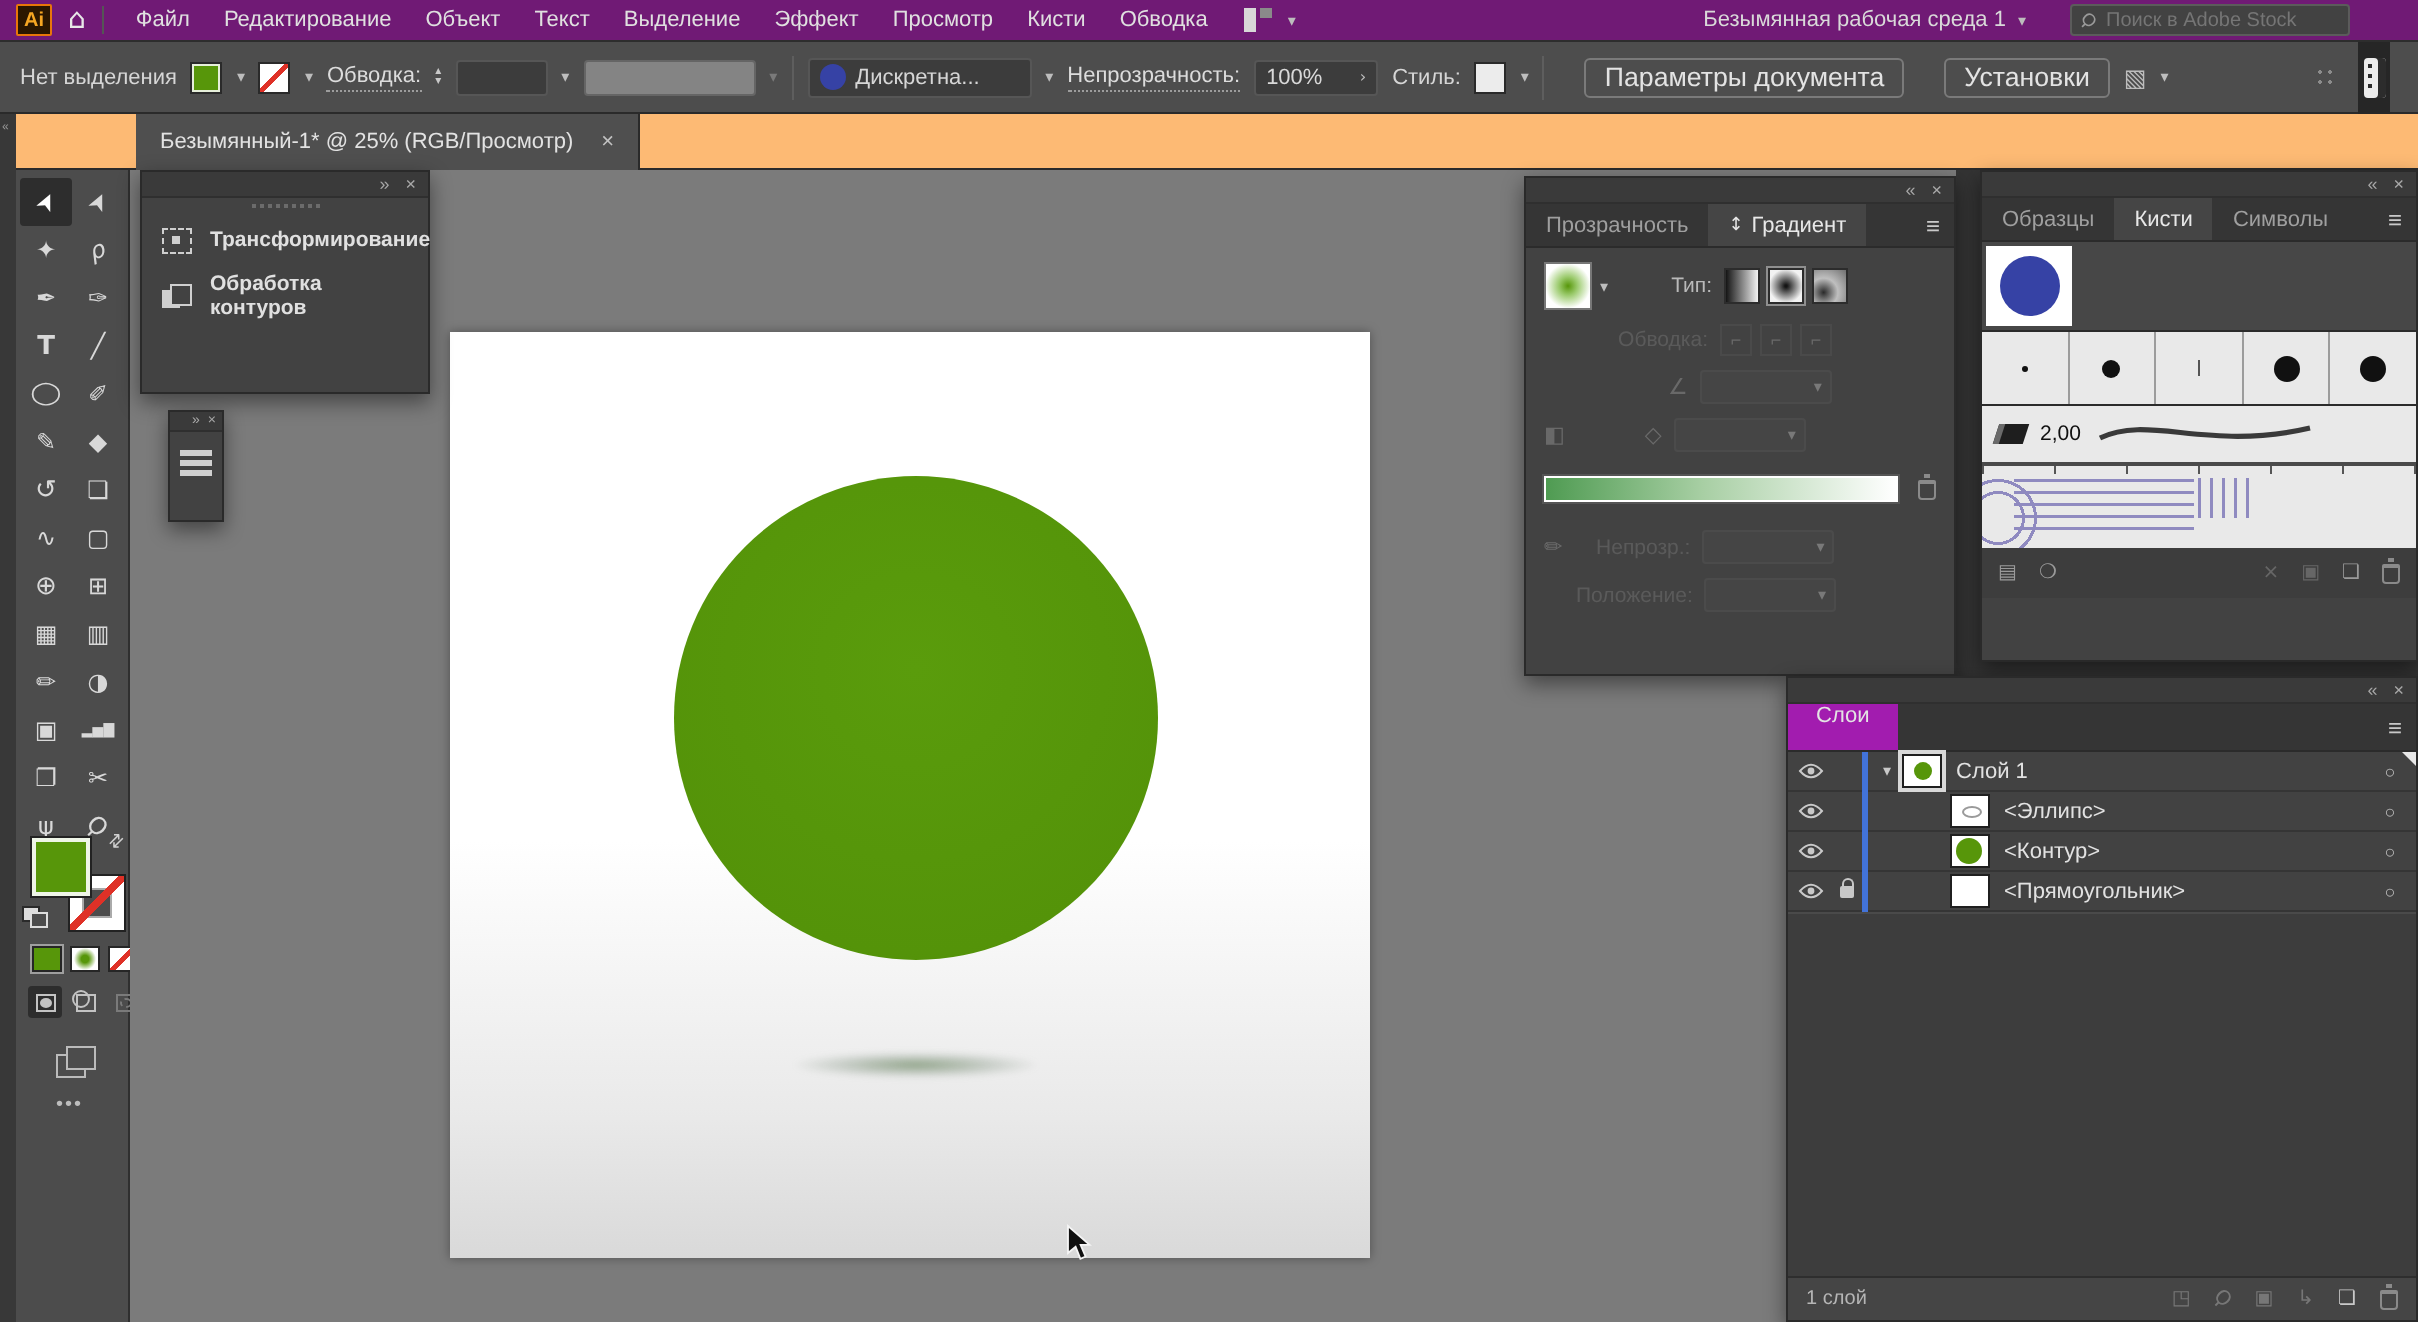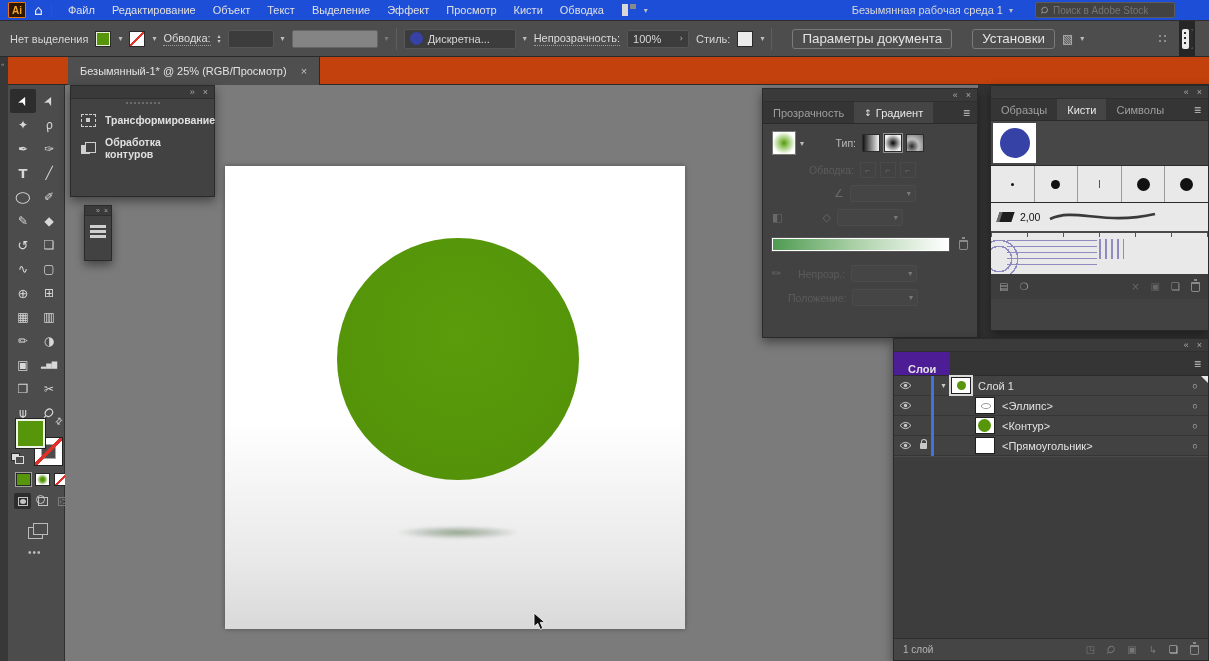--- a/index.html
+++ b/index.html
@@ -2,21 +2,21 @@
 <html><head>
 <meta charset="utf-8">
 <style>
   *{box-sizing:border-box;margin:0;padding:0}
   html,body{width:1209px;height:661px;overflow:hidden;background:#3a3a3a;
     font-family:"Liberation Sans","DejaVu Sans",sans-serif;}
   #app{position:relative;width:1209px;height:661px;background:#3a3a3a;color:#d6d6d6;font-size:11px;}
   .glyph,.chev,.icn{font-family:"DejaVu Sans",sans-serif;}
 
   
-  .menubar{position:absolute;left:0;top:0;width:1209px;height:21px;background:#1d4ed8;
+  .menubar{position:absolute;left:0;top:0;width:1209px;height:21px;background:#701a75;
     display:flex;align-items:center;gap:8px;padding:0 8px;border-bottom:1px solid #2d2d2d;}
   .ai-logo{width:18px;height:16px;background:#2b1700;border:1px solid #e8760a;color:#f5a623;
     font-size:10px;font-weight:bold;display:flex;align-items:center;justify-content:center;border-radius:1px;}
   .home{font-size:14px;color:#e8e8e8;line-height:1;}
   .vsep{width:1px;height:14px;background:#555;}
   #menu-items{display:flex;gap:17px;margin-left:8px;}
   .mitem{color:#e0e0e0;cursor:default;white-space:nowrap;}
   .layout-icon{position:relative;width:14px;height:12px;margin-left:10px;}
   .layout-icon .li-a{position:absolute;left:0;top:0;width:6px;height:12px;background:#d8d8d8;}
   .layout-icon .li-b{position:absolute;right:0;top:0;width:6px;height:5px;background:#8a8a8a;}
@@ -57,21 +57,21 @@
     radial-gradient(circle 1px at 7px 2px,#8c8c8c 98%,transparent),
     radial-gradient(circle 1px at 2px 7px,#8c8c8c 98%,transparent),
     radial-gradient(circle 1px at 7px 7px,#8c8c8c 98%,transparent);}
   .dockstrip{width:16px;height:36px;background:#262626;display:flex;align-items:center;justify-content:center;}
   .dockicon{width:11px;height:20px;background:#ececec;border-radius:2px;
     box-shadow:inset -4px 0 0 #2c2c2c;position:relative;}
   .dockicon::before{content:"";position:absolute;left:2px;top:3px;width:2px;height:2px;background:#2c2c2c;
     box-shadow:0 5px 0 #2c2c2c,0 10px 0 #2c2c2c;}
 
   
-  .tabbar{position:absolute;left:0;top:57px;width:1209px;height:28px;background:#c2410c;border-bottom:1px solid #2a2a2a;}
+  .tabbar{position:absolute;left:0;top:57px;width:1209px;height:28px;background:#fdba74;border-bottom:1px solid #2a2a2a;}
   .doctab{position:absolute;left:68px;top:0;height:28px;background:#4f4f4f;display:flex;align-items:center;
     gap:14px;padding:0 12px;color:#e2e2e2;border-right:1px solid #2a2a2a;}
   .doctab .close{color:#c2c2c2;font-size:11px;}
 
   
   .leftstrip{position:absolute;left:0;top:57px;width:8px;height:604px;background:#383838;}
   .leftstrip .cc{position:absolute;left:1px;top:4px;font-size:6px;color:#9a9a9a;letter-spacing:-1px;}
   .toolbar{position:absolute;left:8px;top:85px;width:57px;height:576px;background:#4c4c4c;border-right:1px solid #2f2f2f;}
   #tools-grid{display:grid;grid-template-columns:26px 26px;justify-content:center;padding-top:4px;}
   .tool{width:26px;height:24px;display:flex;align-items:center;justify-content:center;}
@@ -212,21 +212,21 @@
   .pat-ticks{position:absolute;left:0;top:0;width:100%;height:4px;
     background:repeating-linear-gradient(90deg,#555 0 1px,transparent 1px 36px);}
   .bfooter{height:25px;display:flex;align-items:center;gap:11px;padding:0 8px;background:#3d3d3d;}
   .bfooter .icn{color:#9a9a9a;font-size:10px;}
   .bfooter .dimicn{color:#666;}
   .bfooter .sp{flex:1;}
 
   
   #layers-panel{left:893px;top:338px;width:316px;height:323px;display:flex;flex-direction:column;}
   .ltabrow{height:24px;background:#353535;display:flex;align-items:stretch;border-bottom:1px solid #2b2b2b;}
-  .ltab{display:flex;align-items:flex-end;padding:0 14px;background:#4c1d95;color:#e4e4e4;font-weight:bold;}
+  .ltab{display:flex;align-items:flex-start;padding:0 14px;background:#a21caf;color:#e4e4e4;}
   #layer-rows{background:#424242;position:relative;}
   .corner-flag{position:absolute;right:0;top:0;width:0;height:0;
     border-top:7px solid #e8e8e8;border-left:7px solid transparent;z-index:2;}
   .lrow{display:flex;align-items:center;height:20px;border-bottom:1px solid #353535;}
   .cell{display:flex;align-items:center;justify-content:center;}
   .eye{width:22px;}
   .lockc{width:15px;}
   .lbar{width:3px;height:20px;background:#4273d9;margin-right:2px;}
   .expander{width:15px;color:#c9c9c9;font-size:8px;}
   .ind1{width:24px;}

